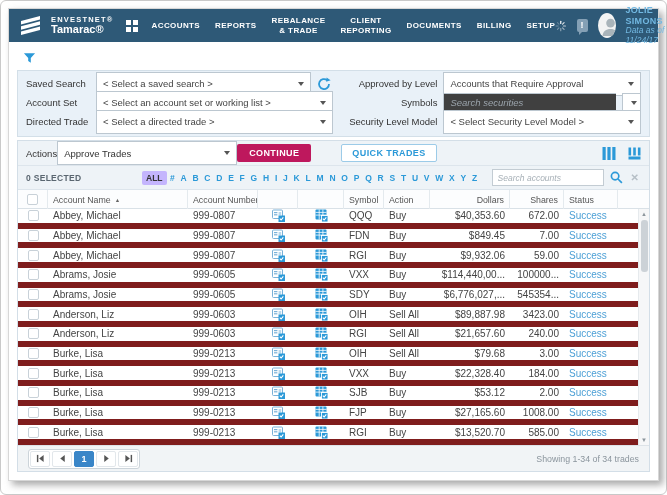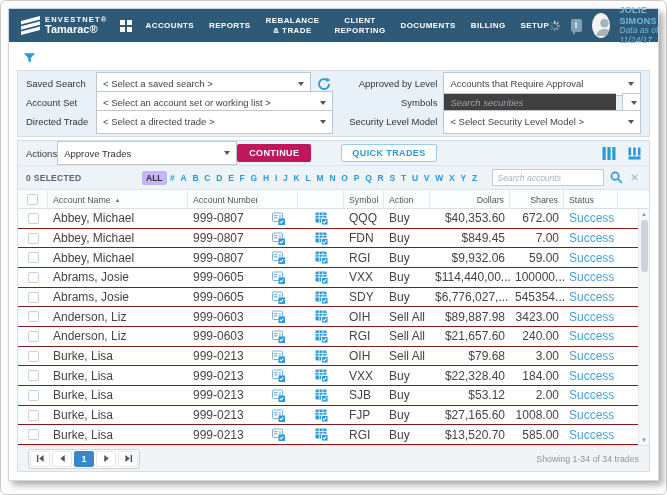--- a/index.html
+++ b/index.html
@@ -7,21 +7,21 @@
     font-family:"Liberation Sans", sans-serif; }
   .outer { position:absolute; inset:0; border:1px solid #c9c9c9; border-radius:6px; background:#fff; }
   .frame { position:absolute; left:8px; top:8px; width:651px; height:473px;
     background:#fff; border:1px solid #d7d7d7;
     box-shadow:4px 4px 7px rgba(100,100,100,.55);
     display:flex; flex-direction:column; }
 
   
   .navbar { height:33px; background:#2e5977; display:flex; align-items:center;
     padding:0 8px 0 10px; flex:none; color:#fff; }
-  .brand { display:flex; align-items:center; gap:2px; margin-right:12px; }
+  .brand { display:flex; align-items:center; gap:8px; margin-right:12px; }
   .brand-text { display:flex; flex-direction:column; line-height:1; }
   .brand-top { font-size:7.5px; font-weight:bold; letter-spacing:1.2px; }
   .brand-bottom { font-size:11px; font-weight:bold; margin-top:1px; }
   .apps-icon { display:grid; grid-template-columns:5px 5px; grid-gap:2px; margin-right:14px; cursor:pointer; }
   .apps-icon i { width:5px; height:5px; background:#fff; display:block; }
   .nav-items { display:flex; align-items:center; gap:15px; flex:1; }
   .nav-item { font-size:8px; font-weight:bold; letter-spacing:.4px; max-width:56px;
     text-align:center; line-height:1.2; cursor:pointer; white-space:pre-line; }
   .nav-right { display:flex; align-items:center; gap:10px; }
   .chat-icon { width:15px; height:13px; background:#84a0b5; border-radius:2px; position:relative;
@@ -95,21 +95,21 @@
   .thead { height:19px; background:#fcfdfe; border-bottom:1px solid #d9e1e7; flex:none;
     font-size:8.8px; color:#555; padding-right:11px; }
   .thead > div { height:19px; display:flex; align-items:center; padding:0 5px;
     border-right:1px solid #e4eaee; white-space:nowrap; overflow:hidden; }
   .thead > div:first-child { justify-content:center; }
   .thead > div:last-child { border-right:none; }
   .th-right { justify-content:flex-end; }
   .sort-arrow { font-size:5.5px; color:#666; margin-left:4px; }
   .tbody { flex:1; display:flex; flex-direction:column; position:relative; min-height:0;
     padding-right:11px; background:#fff; }
-  .trow { flex:1; border-bottom:1px solid #7f1d1d; font-size:12px; color:#444; cursor:default; }
+  .trow { flex:1; border-bottom:6px solid #7f1d1d; font-size:10px; color:#444; cursor:default; }
   .trow > div { padding:0 5px; white-space:nowrap; overflow:hidden; }
   .cell-center { text-align:center; display:flex; justify-content:center; align-items:center; }
   .cell-right { text-align:right; }
   .cell-status { color:#4da0d6; cursor:pointer; }
   .checkbox { width:11px; height:11px; border:1px solid #c8d1d8; border-radius:2px; background:#fff;
     display:inline-block; cursor:pointer; }
 
   
   .vscroll { position:absolute; top:0; right:0; bottom:0; width:11px; background:#f6f7f8;
     border-left:1px solid #e6eaed; display:flex; flex-direction:column; align-items:center; }

